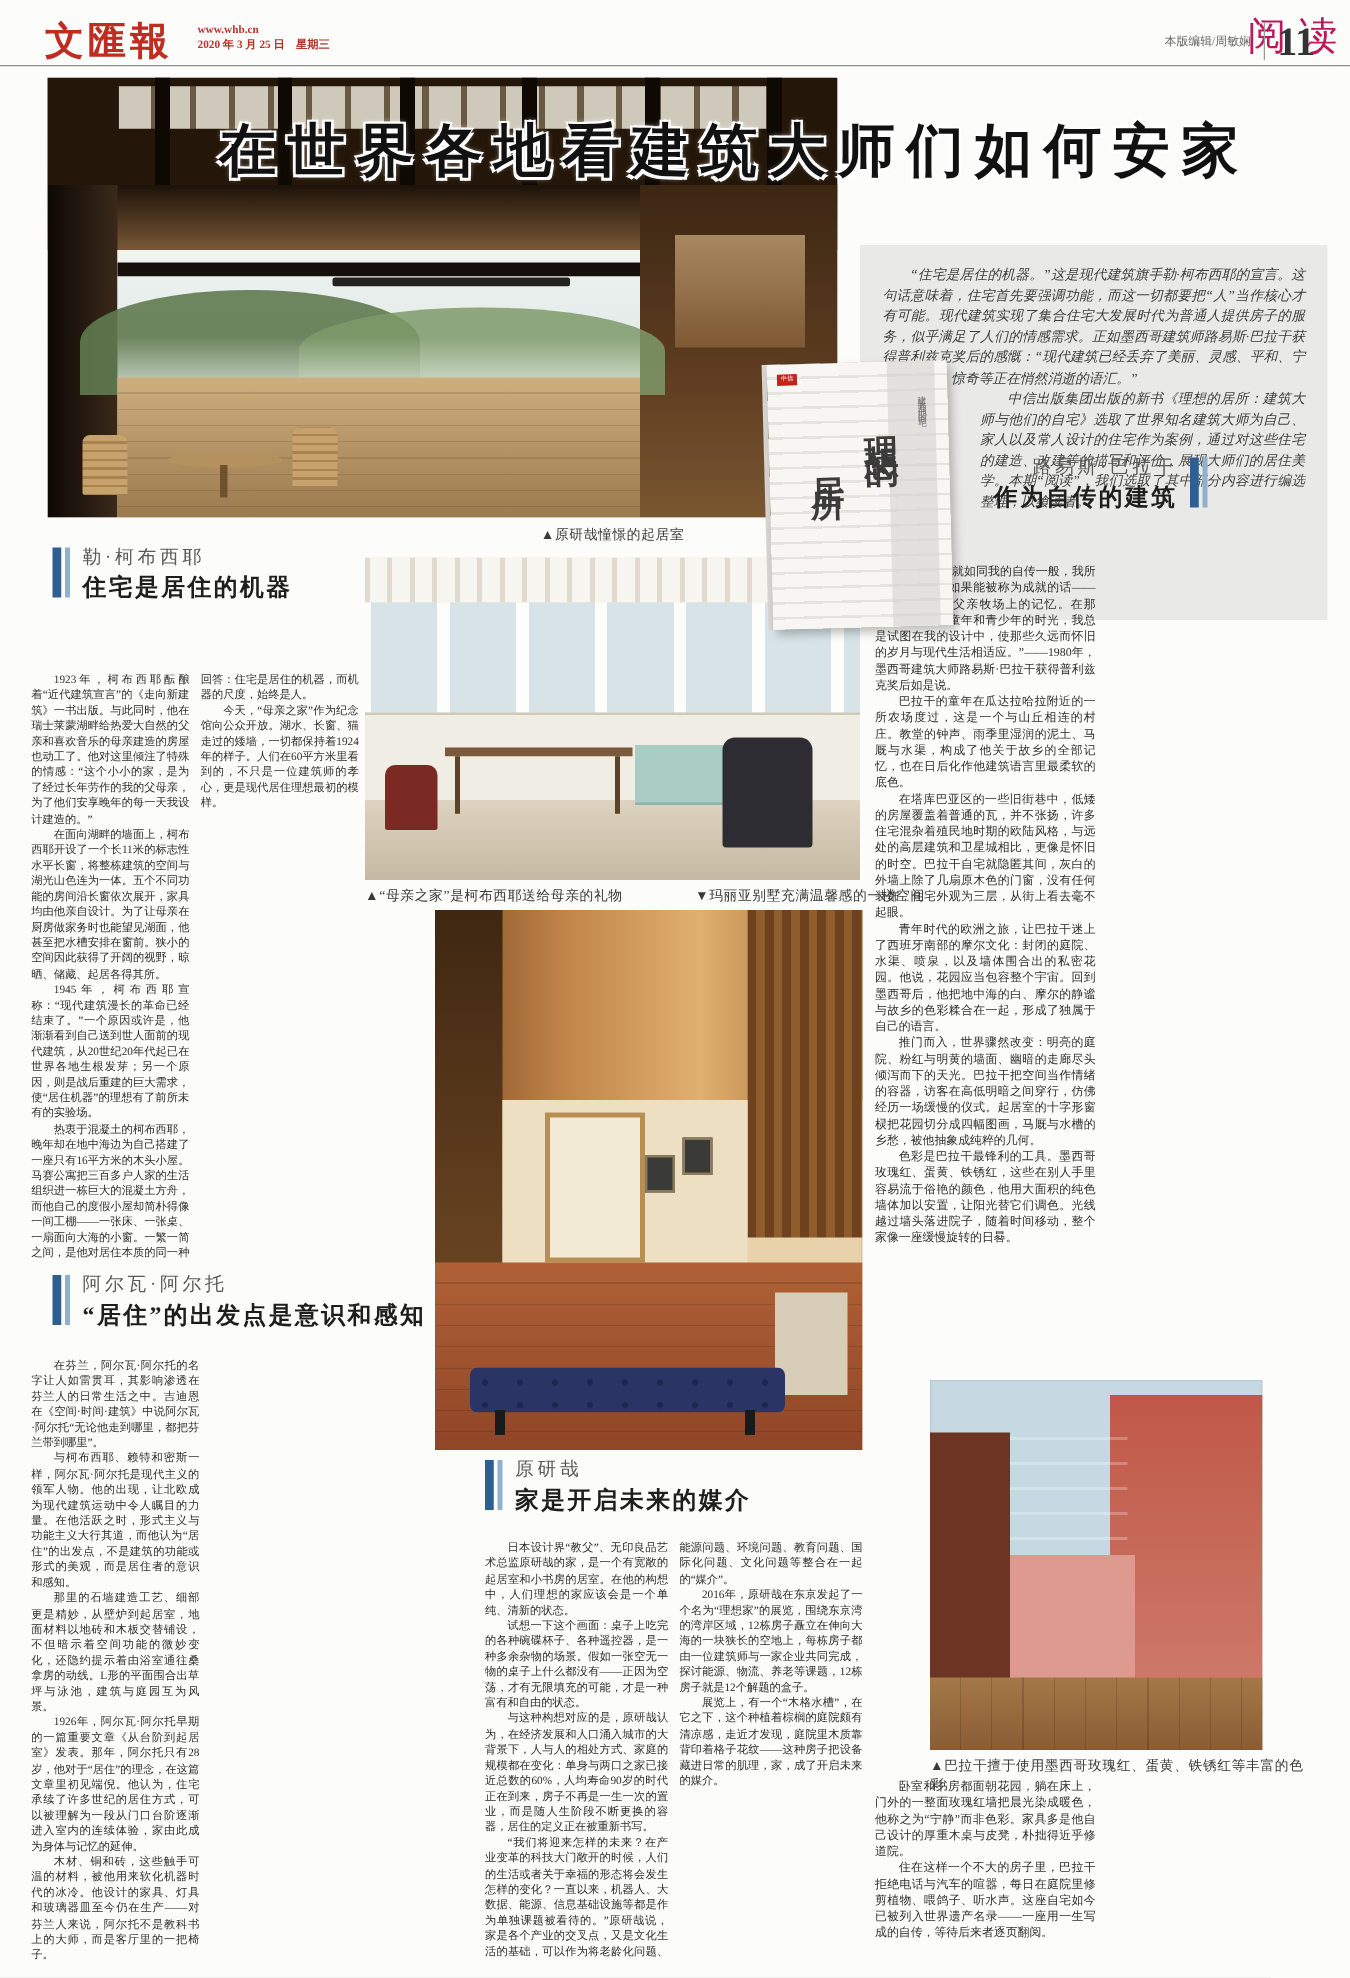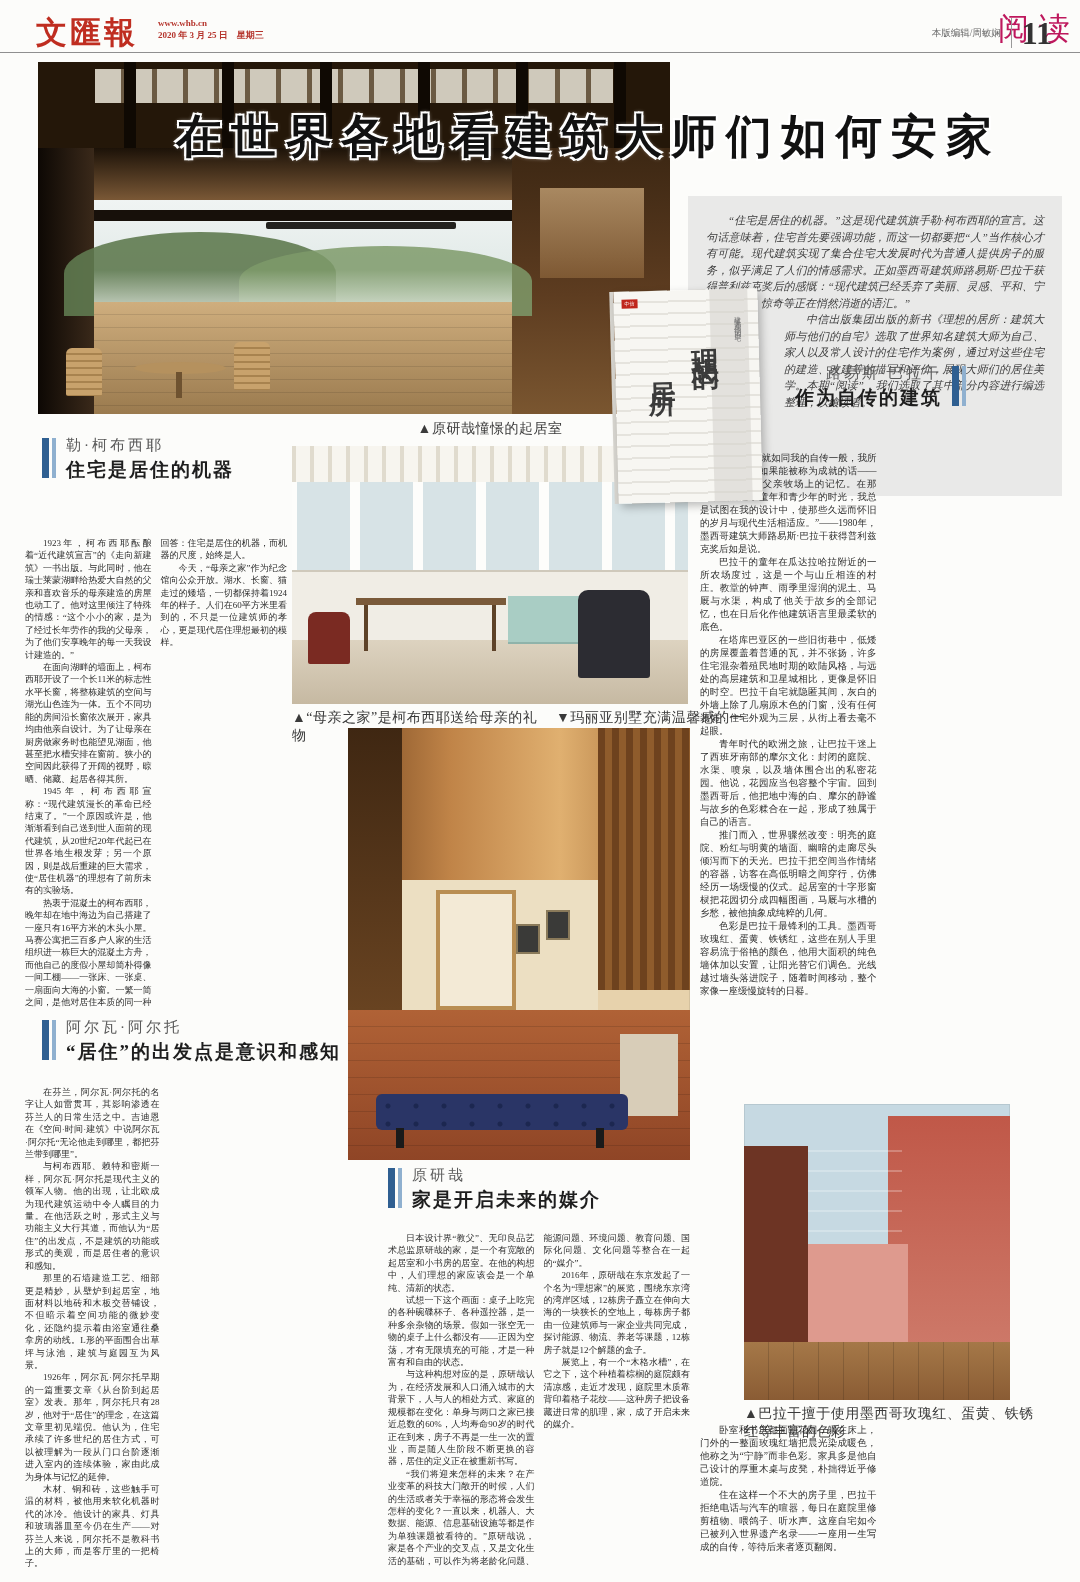--- a/index.html
+++ b/index.html
@@ -8,23 +8,23 @@
   
   .masthead{position:absolute;left:36px;top:12px;font-size:31px;font-weight:900;color:#bf2d20;letter-spacing:3px;}
   .mast-meta{position:absolute;left:158px;top:17px;font-size:9px;color:#b5342c;line-height:12px;font-weight:bold;}
   .section-title{position:absolute;left:0;right:0;top:8px;text-align:right;font-size:31px;color:#be185d;letter-spacing:10px;padding-left:36px;}
   .page-info{position:absolute;right:28px;top:18px;display:flex;align-items:center;}
   .editor{font-size:9.5px;color:#666;margin-right:10px;}
   .vline{width:1px;height:30px;background:#999;margin-right:10px;}
   .pagenum{font-size:32px;color:#333;font-weight:bold;line-height:30px;}
   .header-rule{position:absolute;left:0;right:0;top:52px;height:1px;background:#8f8f8f;}
   
-  .headline{position:absolute;left:160px;top:90px;width:840px;margin:16px;font-size:46px;font-weight:900;
+  .headline{position:absolute;left:160px;top:90px;width:840px;margin:0;font-size:46px;font-weight:900;
     color:#111;letter-spacing:9px;white-space:nowrap;z-index:5;
-    text-shadow:-2px -2px 0 #fff,2px -2px 0 #fff,-2px 2px 0 #fff,2px 2px 0 #fff,0 0 5px #fff;}
+    text-shadow:-2px -2px 0 #fff,2px -2px 0 #fff,-2px 2px 0 #fff,2px 2px 0 #fff,0 0 5px #fff;text-align:right;}
   
   .photo{position:absolute;overflow:hidden;background:#ddd;box-shadow:0 0 0 1px rgba(0,0,0,.08) inset;}
   .abs{position:absolute;}
   .photo1{left:38px;top:62px;width:632px;height:352px;background:linear-gradient(#e7ecec,#dfe5e3);}
   .p1-roof{top:0;left:0;right:0;height:86px;background:#241709;}
   .p1-skylights{top:7px;left:9%;width:82%;height:34px;
     background:repeating-linear-gradient(90deg,#cfc9bb 0 26px,#6b5a43 26px 31px);}
   .p1-beamgrid{top:0;left:0;right:0;bottom:0;background:repeating-linear-gradient(90deg,transparent 0 86px,#0f0903 86px 98px);}
   .p1-slope{top:86px;left:0;right:0;height:52px;background:linear-gradient(180deg,#1c1208,#7a5836);}
   .p1-wall-left{left:0;top:86px;bottom:0;width:56px;background:linear-gradient(90deg,#0d0804,#3a291a);}
@@ -76,21 +76,21 @@
   .photo4{left:744px;top:1104px;width:266px;height:296px;background:#c6d9e2;}
   .p4-wall-right{right:0;top:12px;width:122px;height:284px;background:linear-gradient(180deg,#c05848,#d08070);}
   .p4-wall-left{left:0;top:42px;width:64px;height:200px;background:#6d3424;}
   .p4-block{left:64px;top:28px;width:94px;height:112px;background:linear-gradient(#a8a89e,#8f8f85);
     background-image:repeating-linear-gradient(180deg,transparent 0 18px,rgba(255,255,255,.25) 18px 20px);}
   .p4-wall-mid{left:64px;top:140px;width:100px;height:102px;background:#de9a8e;}
   .p4-ground{bottom:0;left:0;right:0;height:58px;
     background:linear-gradient(#a57848,#8a5c34),repeating-linear-gradient(90deg,transparent 0 24px,rgba(0,0,0,.15) 24px 25px);
     background-blend-mode:multiply;}
   
-  .caption{position:absolute;font-size:14px;color:#3a3a3a;letter-spacing:.5px;}
+  .caption{position:absolute;font-size:11px;color:#3a3a3a;letter-spacing:.5px;}
   .cap1{left:292px;top:420px;width:396px;text-align:center;}
   .cap2{left:292px;top:709px;width:256px;}
   .cap3{left:556px;top:709px;width:200px;}
   .cap4{left:744px;top:1405px;width:300px;}
   
   .intro-box{position:absolute;left:688px;top:196px;width:374px;height:300px;background:#e9e9e8;
     box-sizing:border-box;padding:16px 18px 14px 18px;font-style:italic;font-size:11px;line-height:16.5px;color:#3d3d3d;}
   .intro-box p{margin:0;text-indent:2em;text-align:justify;}
   .intro-box p.p2{margin-left:78px;}
   .book{position:absolute;left:616px;top:290px;width:144px;height:212px;transform:rotate(-1.5deg);

